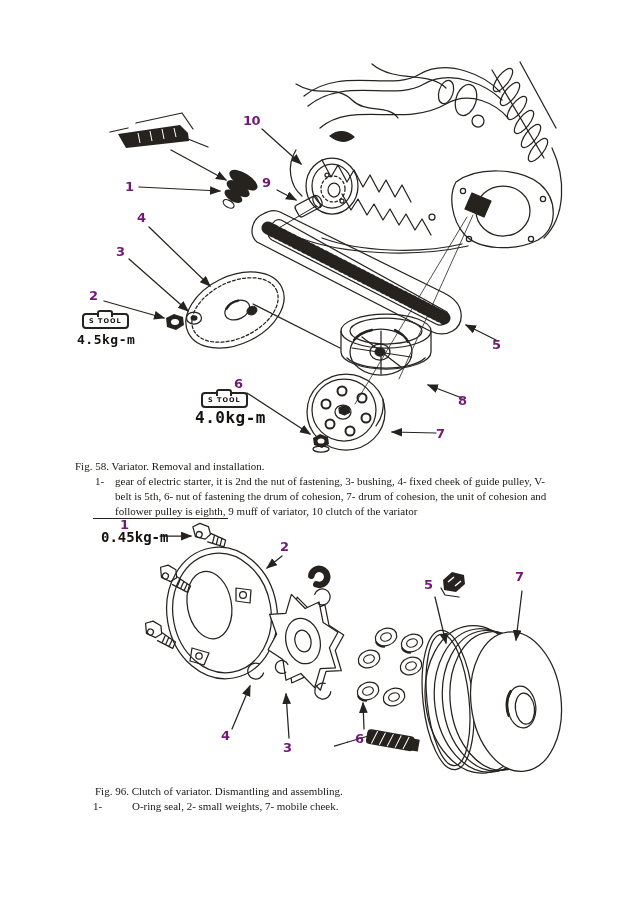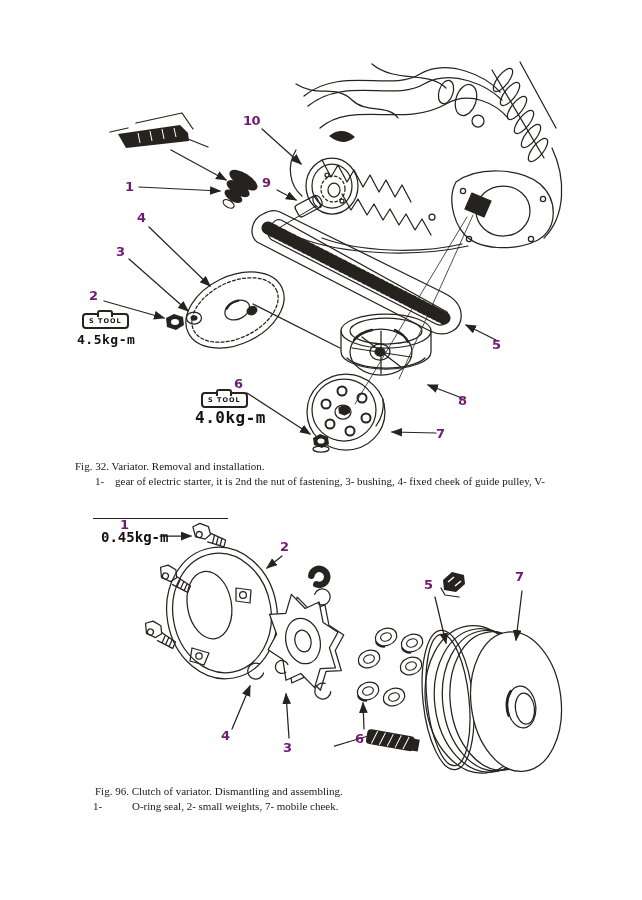--- a/index.html
+++ b/index.html
@@ -307,25 +307,27 @@
   <span>S TOOL</span>
 </div>
 <div class="torque" style="left:77px;top:332px;font-size:13px;letter-spacing:0.5px">4.5kg-m</div>
 
 <div class="stool" style="left:201px;top:392px">
   <span class="tab"></span>
   <span>S TOOL</span>
 </div>
 <div class="torque" style="left:195px;top:408px;font-size:16px;letter-spacing:0.5px">4.0kg-m</div>
 
-<div class="cap-title" style="left:75px;top:459px">Fig. 32. Variator. Removal and installation.</div>
+<div class="cap-title" style="left:75px;top:459px">Fig. 58. Variator. Removal and installation.</div>
 <div class="cap-row" style="left:95px;top:474px">
   <span class="cap-marker">1-</span>
   <span class="cap-lines">
     <span>gear of electric starter, it is 2nd the nut of fastening, 3- bushing, 4- fixed cheek of guide pulley, V-</span>
+    <span>belt is 5th, 6- nut of fastening the drum of cohesion, 7- drum of cohesion, the unit of cohesion and</span>
+    <span>follower pulley is eighth, 9 muff of variator, 10 clutch of the variator</span>
   </span>
 </div>
 <div class="underline-bar" style="left:93px;top:518px;width:135px"></div>
 
 <span class="co" style="left:120px;top:517px">1</span>
 <span class="co" style="left:280px;top:539px">2</span>
 <span class="co" style="left:283px;top:740px">3</span>
 <span class="co" style="left:221px;top:728px">4</span>
 <span class="co" style="left:424px;top:577px">5</span>
 <span class="co" style="left:355px;top:731px">6</span>

